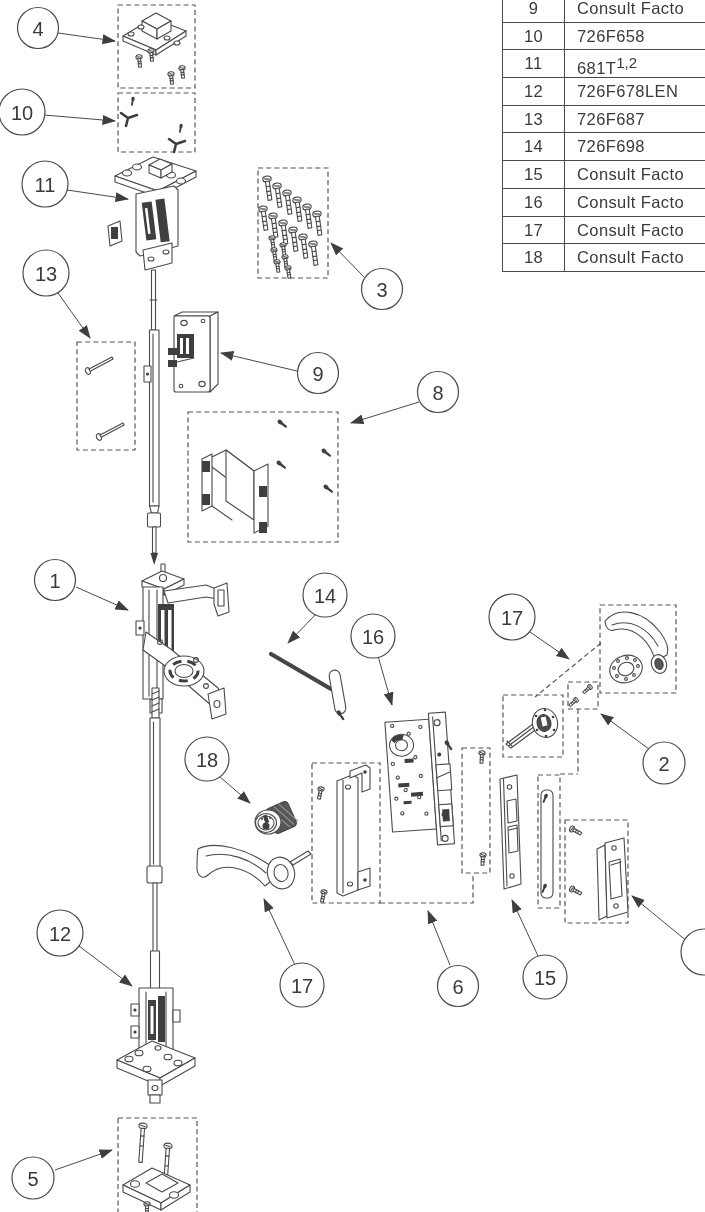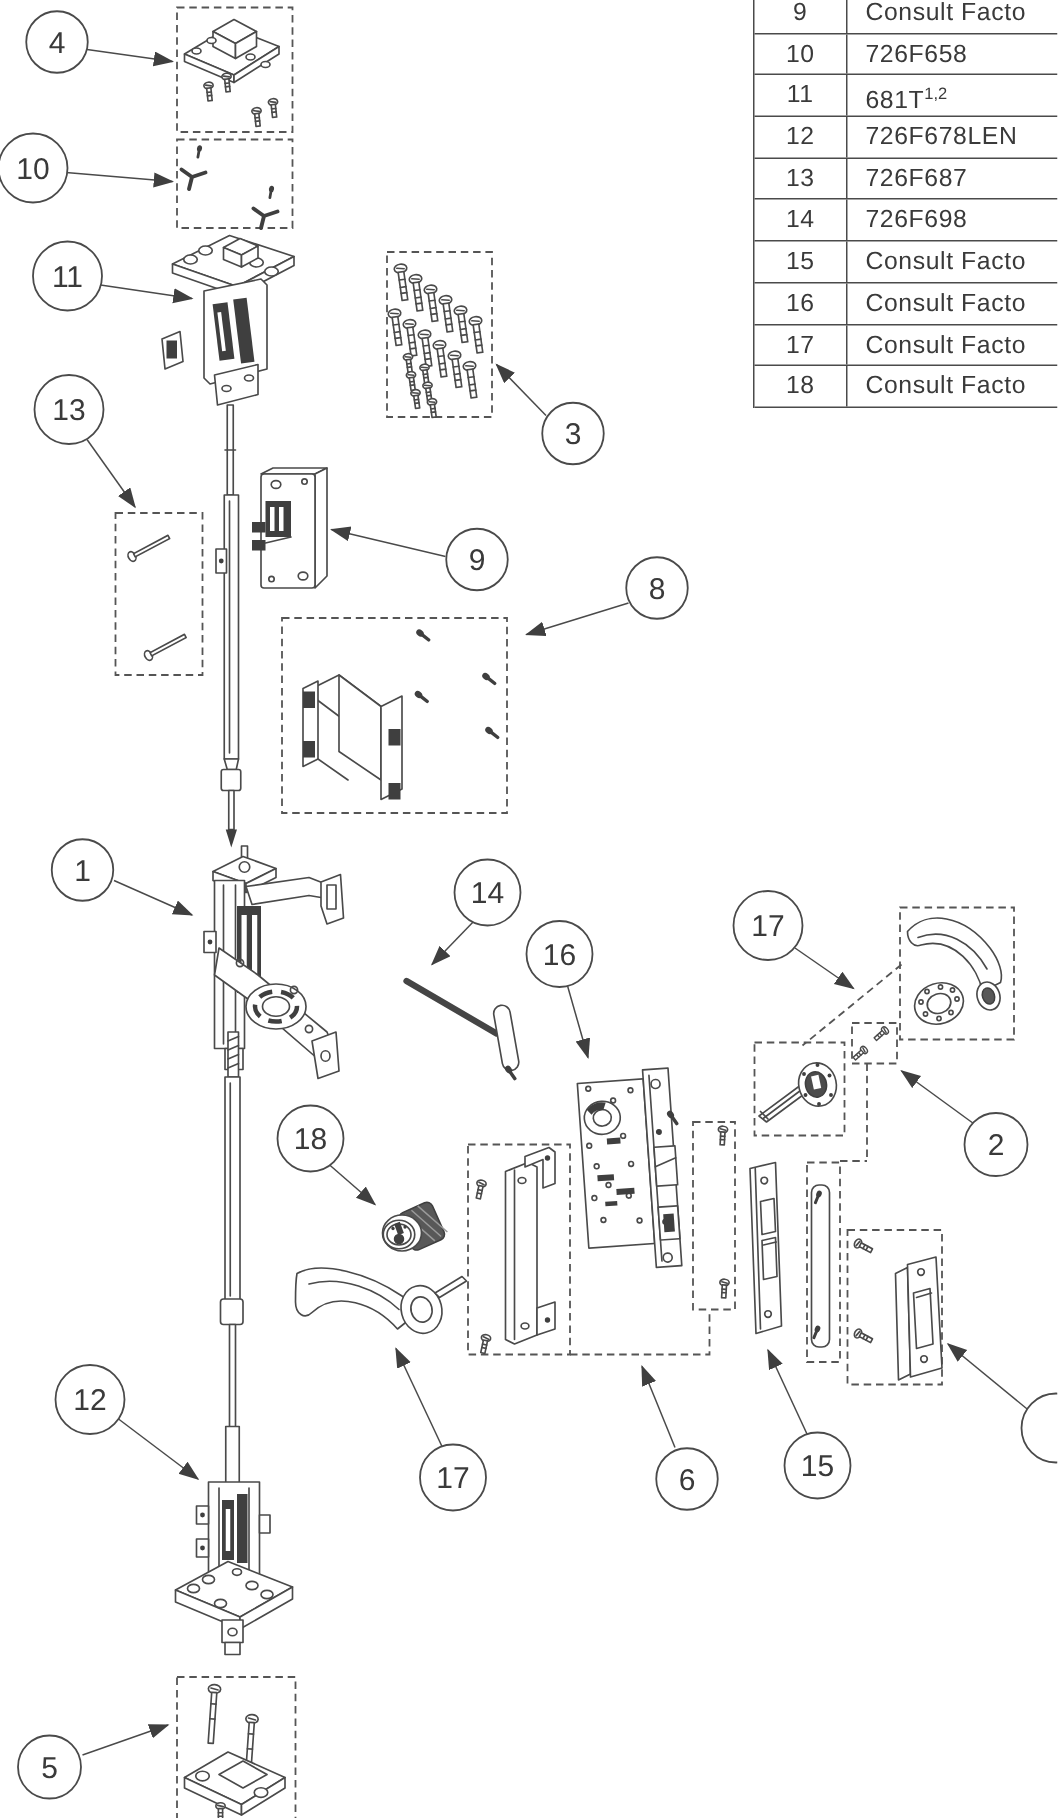--- a/index.html
+++ b/index.html
@@ -13,21 +13,21 @@
   .dash{fill:none;stroke:#555;stroke-width:1.2;stroke-dasharray:5 3.2;}
   .lead{fill:none;stroke:#4a4a4a;stroke-width:1;marker-end:url(#ah);}
   .co{fill:#fff;stroke:#4a4a4a;stroke-width:1.2;}
   .cnum{font:20px "Liberation Sans",sans-serif;fill:#3a3a3a;text-anchor:middle;}
   
   .ptable{position:absolute;left:502px;top:-5px;border-left:1.4px solid #4a4a4a;
           color:#3a3a3a;font-size:16.5px;letter-spacing:0.4px;}
   .prow{display:flex;height:26.7px;line-height:26.7px;border-bottom:1.4px solid #4a4a4a;}
   .pnum{width:61px;text-align:center;border-right:1.4px solid #4a4a4a;flex:none;}
   .ppart{width:170px;padding-left:12px;flex:none;white-space:nowrap;}
-  .psup{font-size:11px;vertical-align:6px;letter-spacing:0;}
+  .psup{font-size:15px;vertical-align:6px;letter-spacing:0;}
 </style>
 </head>
 <body>
 
 <div id="stage">
 
 <svg width="705" height="1212" viewBox="0 0 705 1212">
   <defs>
     <marker id="ah" markerWidth="15" markerHeight="11" refX="12.5" refY="5" orient="auto" markerUnits="userSpaceOnUse">
       <path d="M0,0 L13.5,5 L0,10 z" fill="#3f3f3f"></path>

